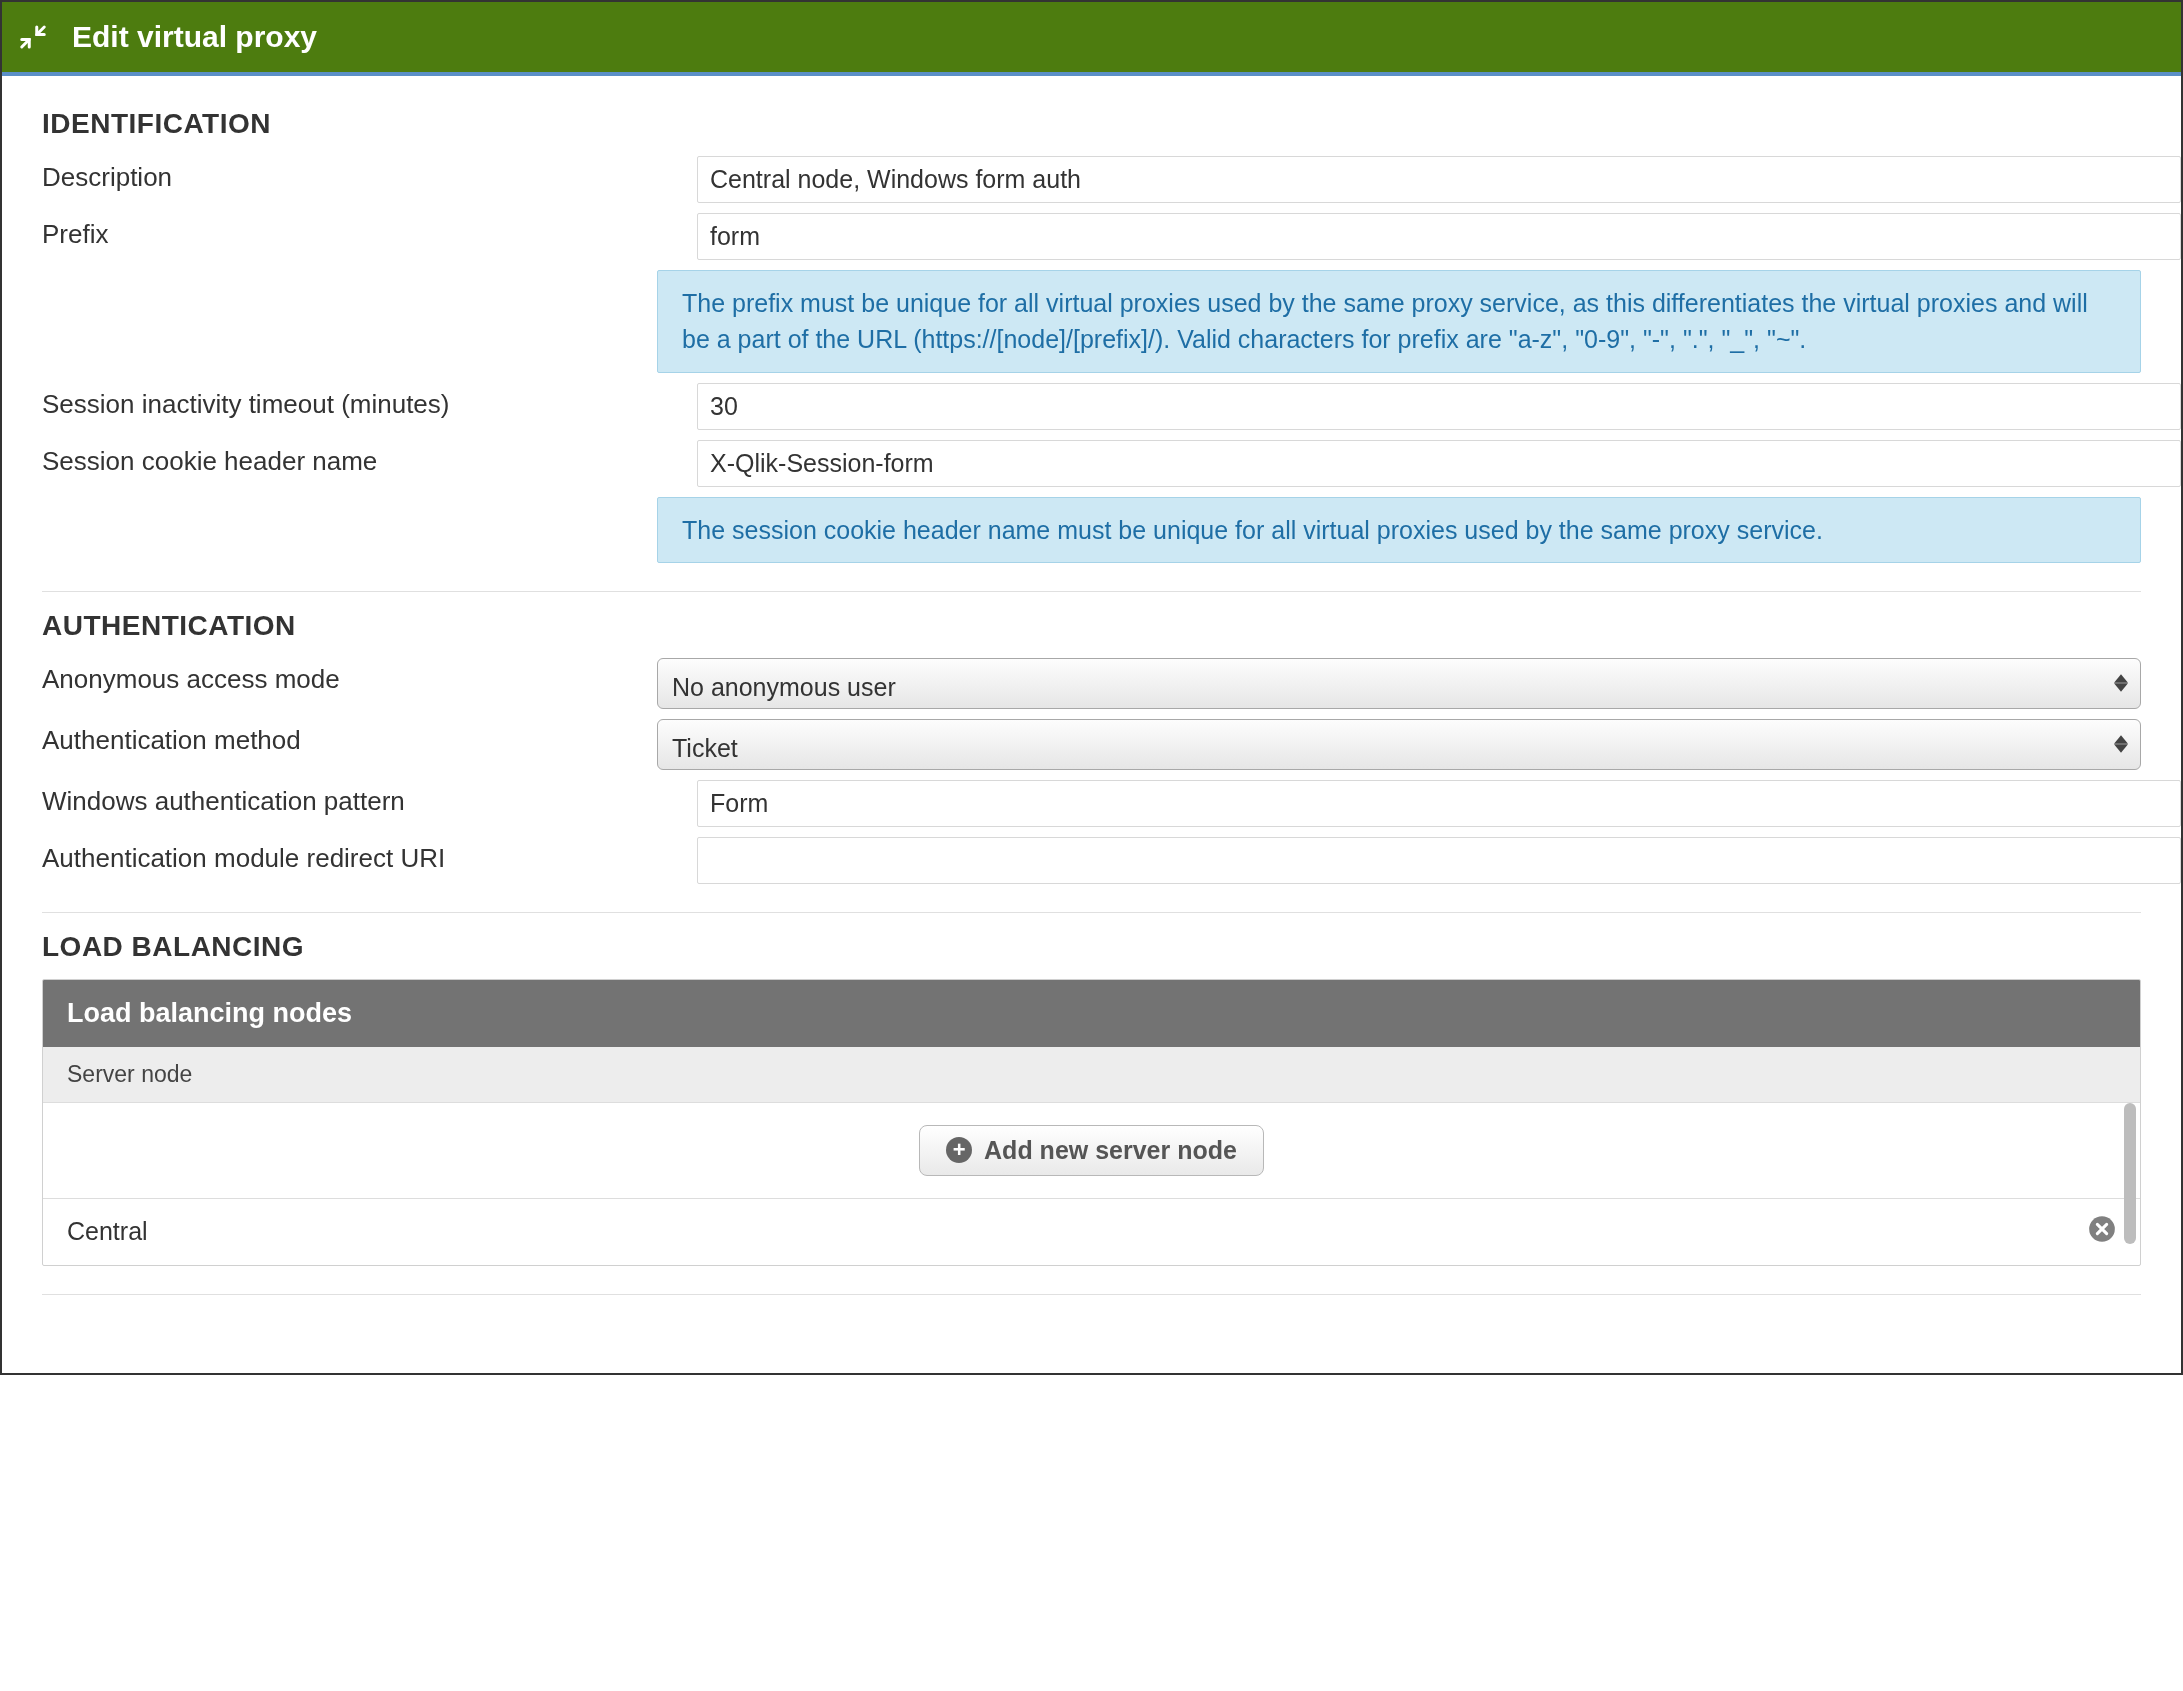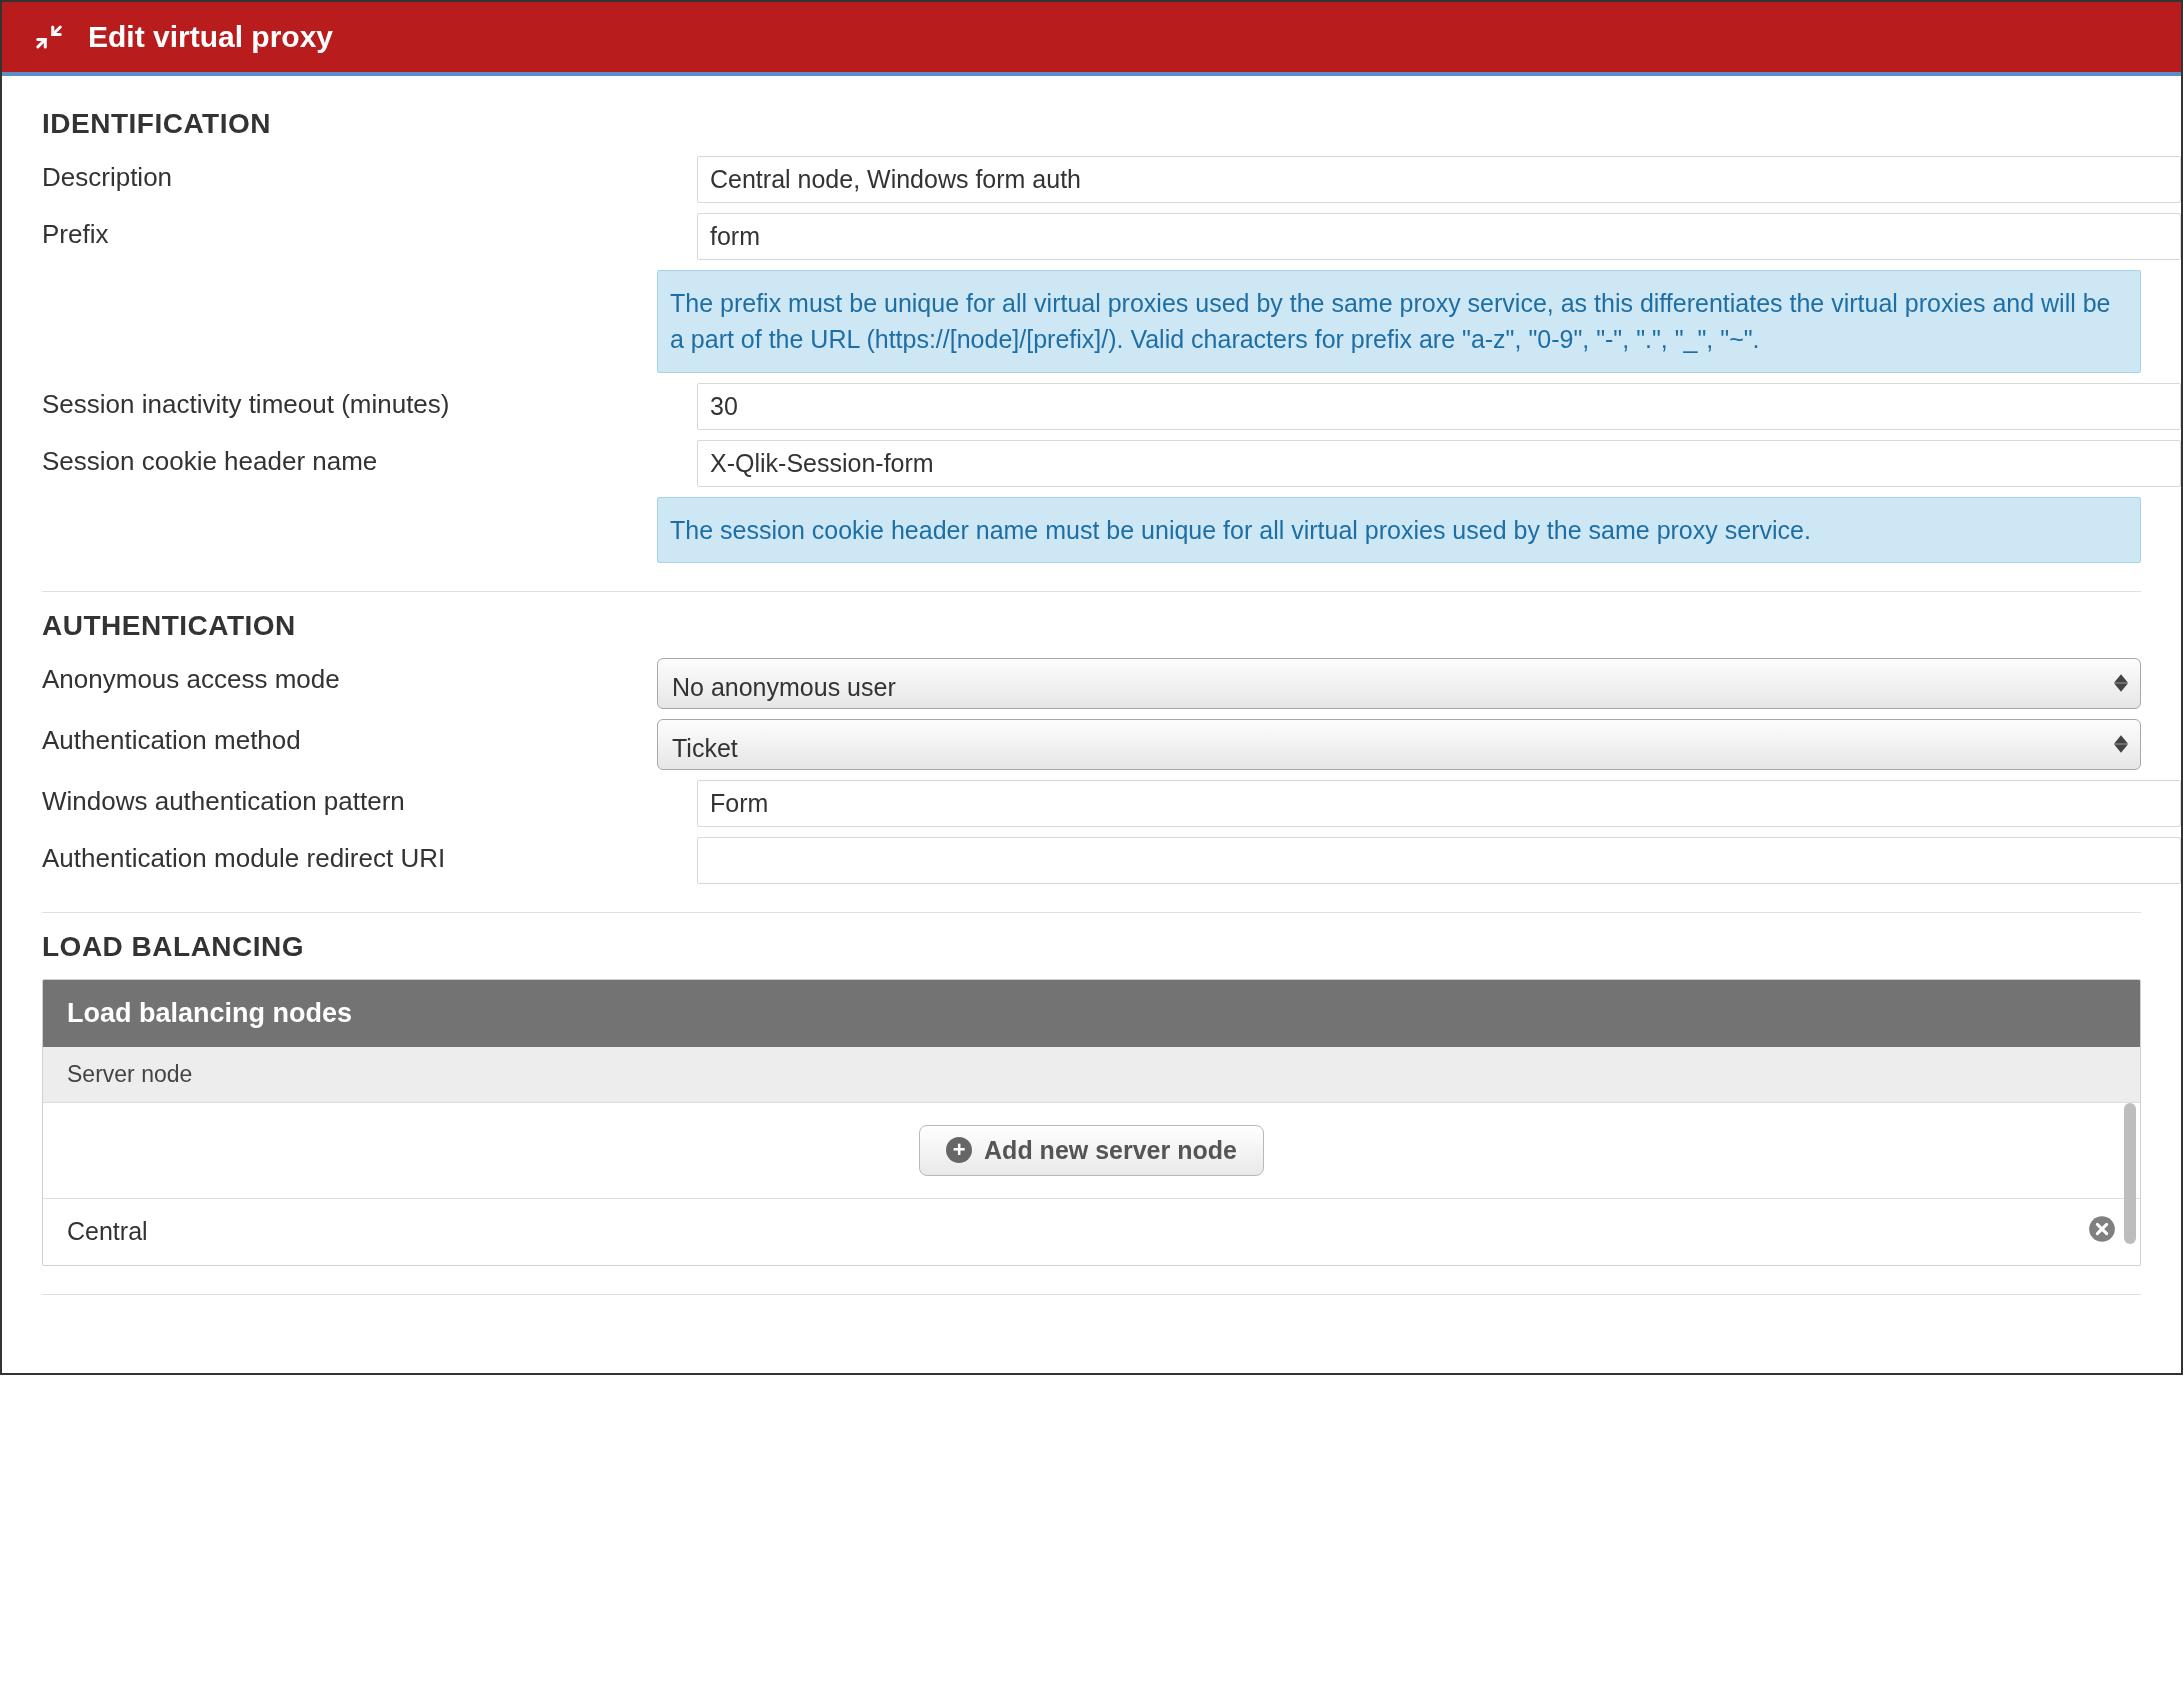--- a/index.html
+++ b/index.html
@@ -8,25 +8,25 @@
     font-size: 20px;
     color: #333;
     background: #fff;
   }
   .frame {
     width: 2183px;
     border: 2px solid #333;
     background: #fff;
   }
   .title-bar {
-    background: #b91c1c;
+    background: #4d7c0f;
     color: #fff;
     display: flex;
     align-items: center;
-    padding: 18px 32px;
+    padding: 18px 16px;
     font-size: 30px;
     font-weight: 600;
     border-bottom: 4px solid #5b8fc7;
   }
   .title-bar .icon {
     margin-right: 24px;
     display: inline-flex;
     align-items: center;
   }
   .content {
@@ -86,21 +86,21 @@
     display: flex;
     flex-direction: column;
     line-height: 0;
   }
   .info-box {
     background: #cde8f4;
     border: 1px solid #a6d3e8;
     color: #1e6ea5;
     font-size: 25px;
     line-height: 1.45;
-    padding: 14px 12px;
+    padding: 14px 24px;
     border-radius: 2px;
   }
   hr.sep {
     border: none;
     border-top: 1px solid #e0e0e0;
     margin: 28px 0 18px 0;
   }
   .lb-panel {
     border: 1px solid #d0d0d0;
     border-radius: 2px;

